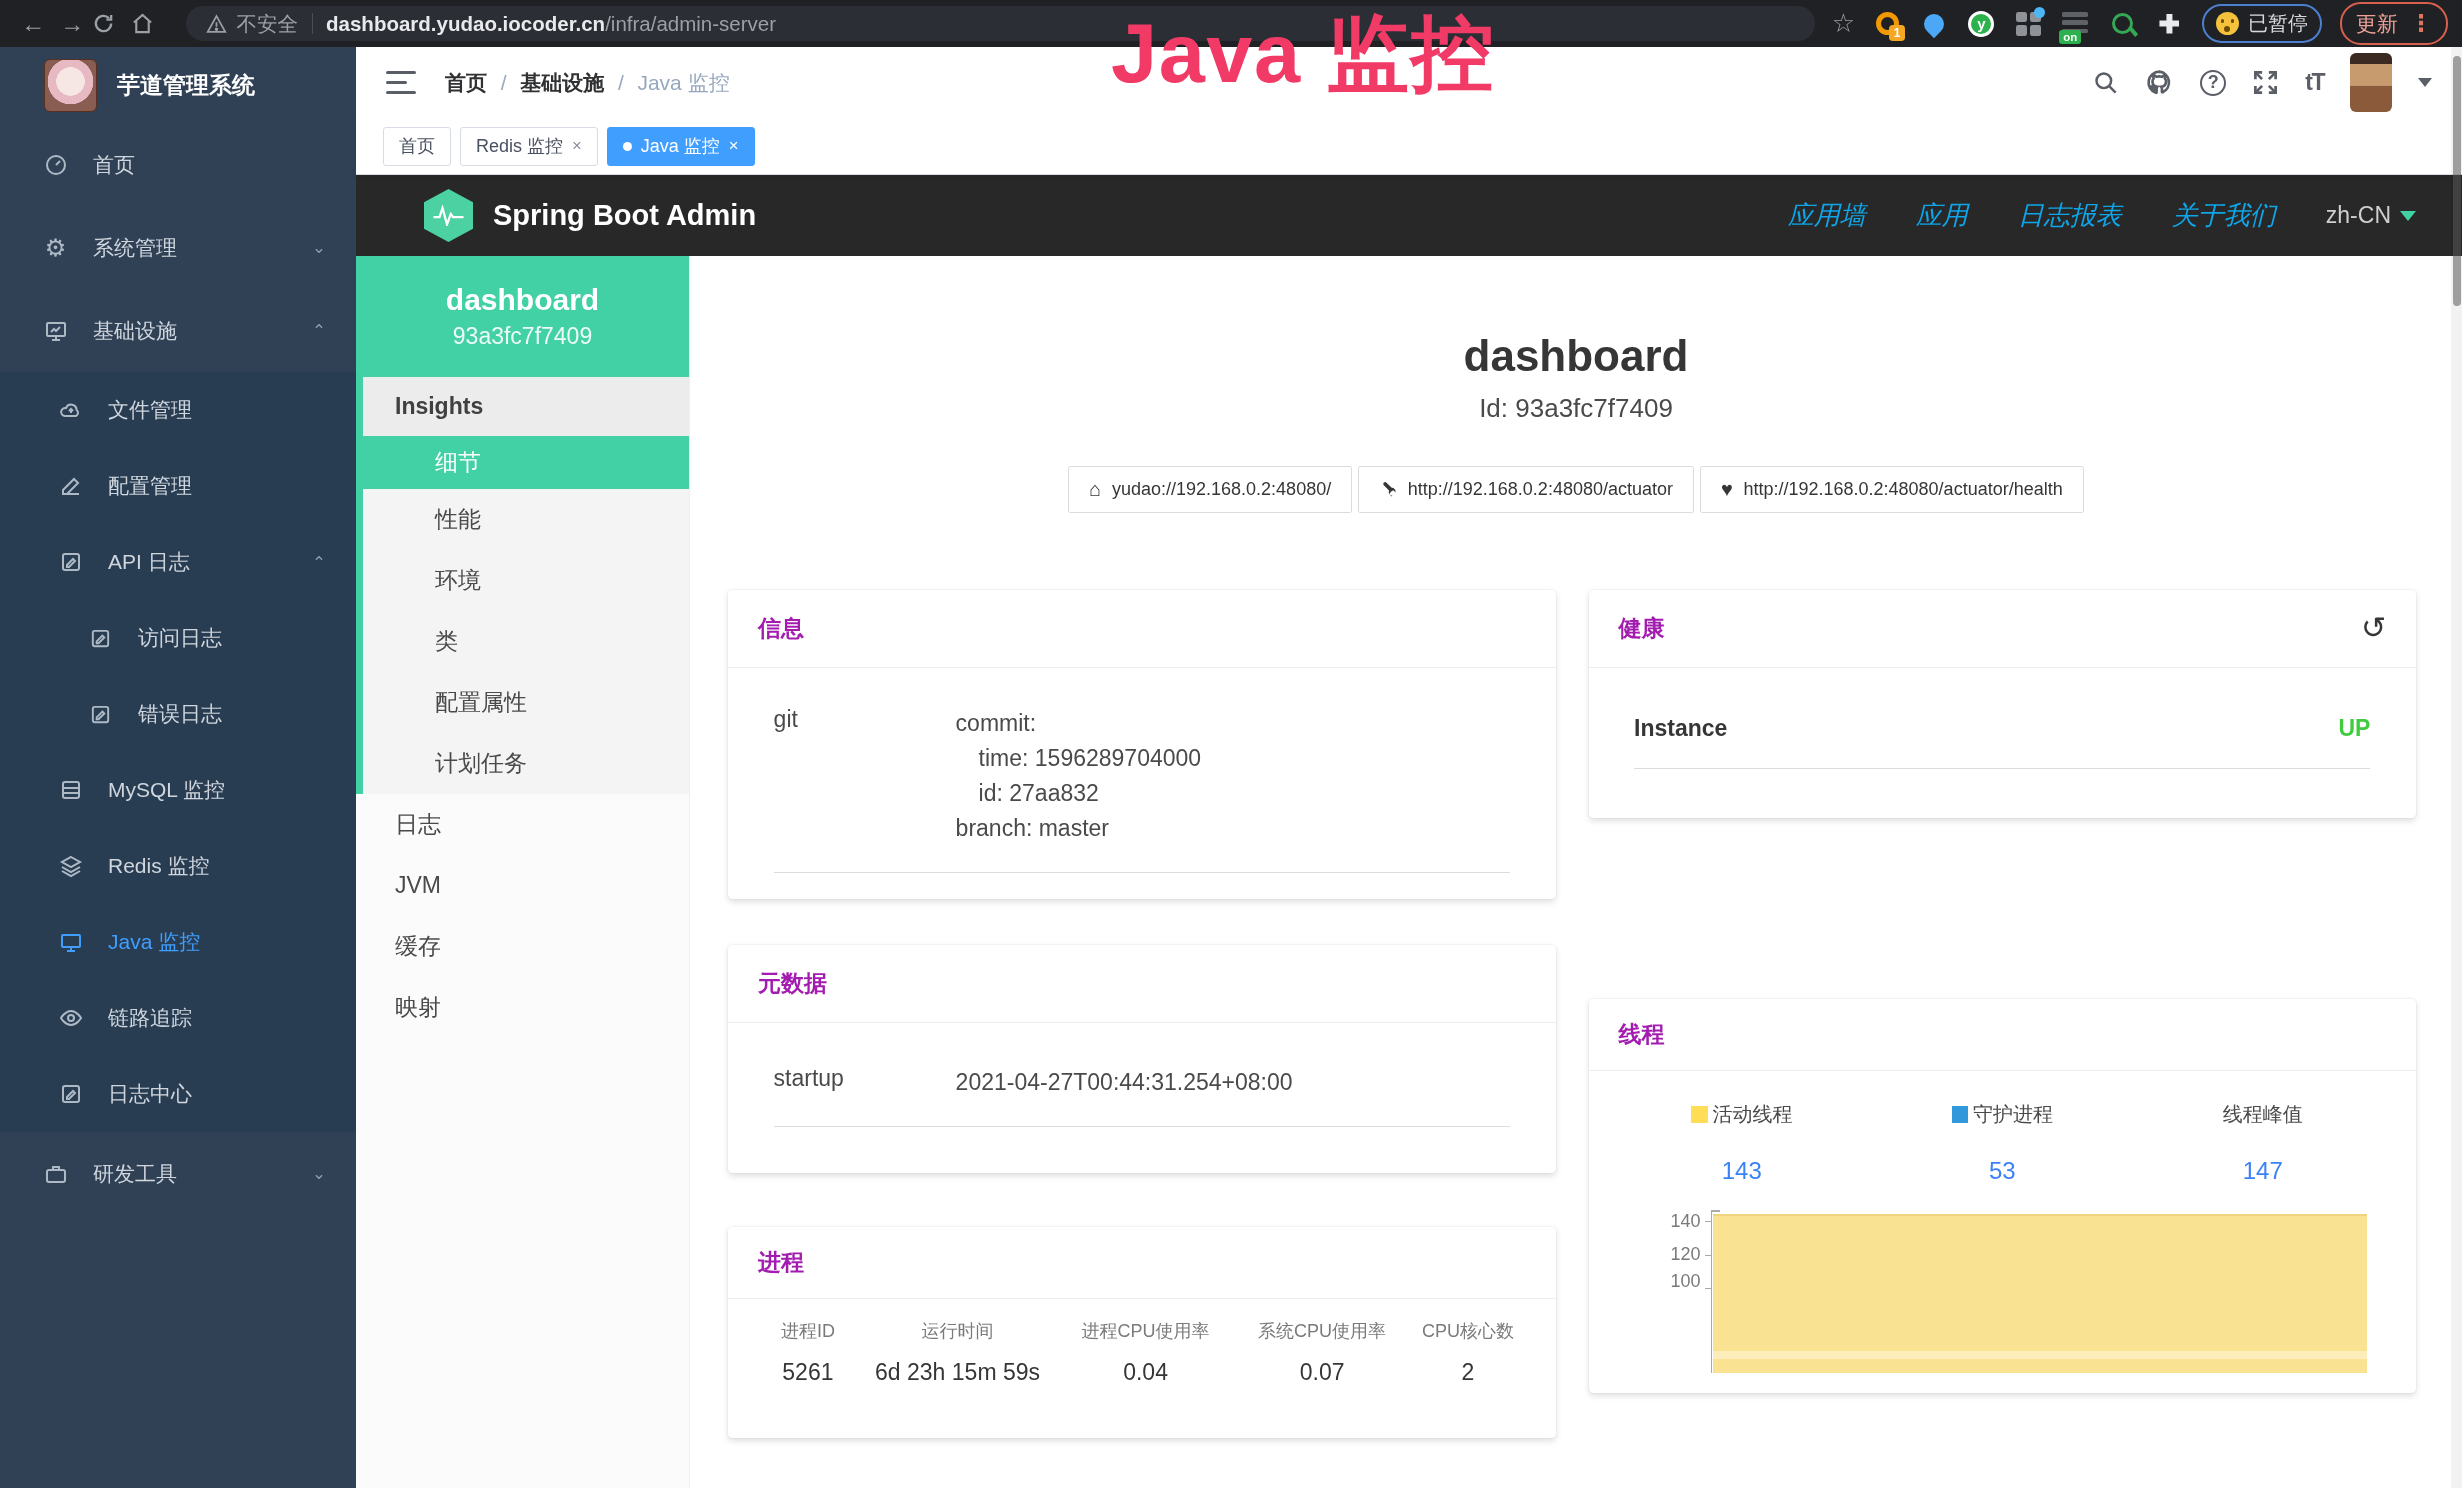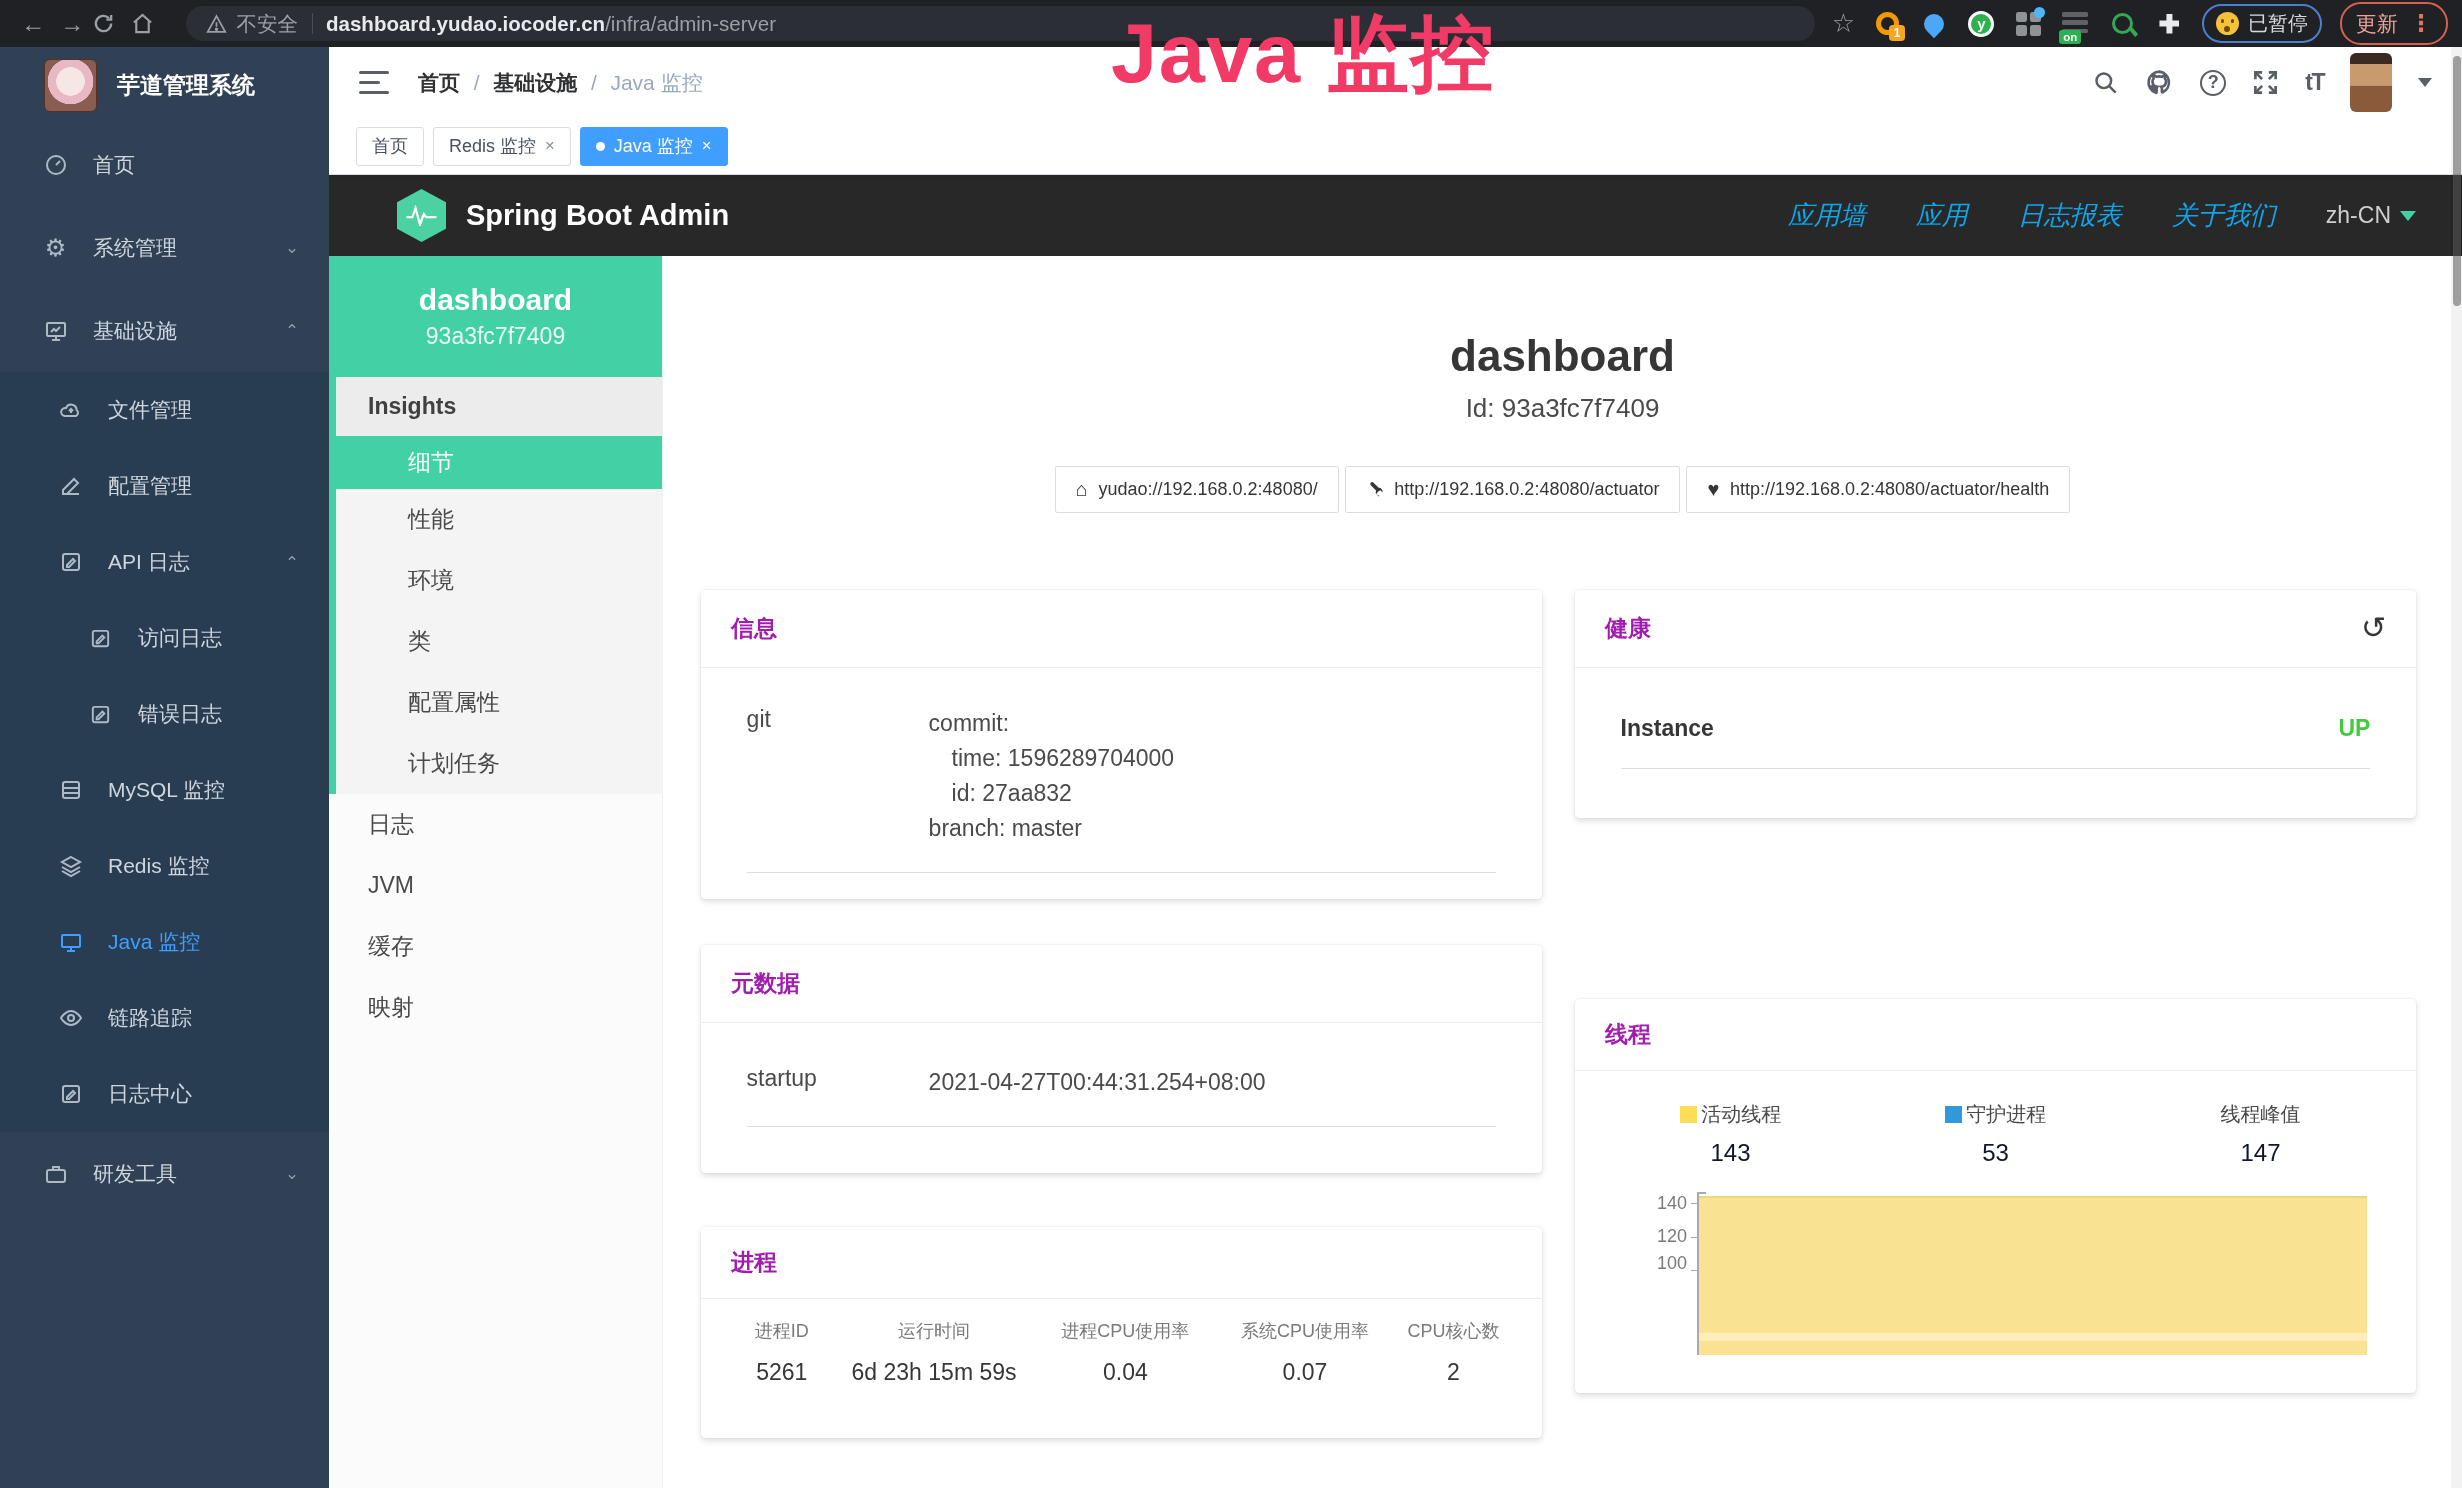--- a/index.html
+++ b/index.html
@@ -39,21 +39,21 @@
   .paused-label { color:#d7d9dd; font-size:20px; }
   .update-pill { display:flex; align-items:center; gap:12px; border:2.3px solid #d8604e; border-radius:21px; padding:5.3px 13.7px; }
   .update-label { color:#eca196; font-size:21px; }
   .kebab { color:#e0755f; font-size:23px; font-weight:bold; line-height:1; }
 
   
   .annotation { position:absolute; left:1111px; top:-10.6px; z-index:60; font-size:83px; line-height:129px; font-weight:bold; letter-spacing:1.5px; }
 
   
   .app { display:flex; height:1442px; }
-  .app-sidebar { width:329px; background:#304156; flex:none; color:#cfd6de; }
+  .app-sidebar { width:356px; background:#304156; flex:none; color:#cfd6de; }
   .logo-row { height:76px; display:flex; align-items:center; padding-left:44px; gap:20px; }
   .logo-img { width:53px; height:53px; border-radius:6px; background:
       radial-gradient(circle at 50% 42%, #f6e7e4 0 36%, #e7b9c2 37% 58%, #8a5d52 59% 100%); border:0.8px solid #57301f; }
   .app-title { color:#fff; font-size:23px; font-weight:bold; }
   .menu { list-style:none; }
   .mi { display:flex; align-items:center; height:83px; cursor:pointer; font-size:21px; color:#cfd6de; position:relative; }
   .mi .ic { width:27px; margin-left:42px; margin-right:24px; display:inline-flex; justify-content:center; color:#aeb9c6; font-size:24px; }
   .submenu { background:#293d52; }
   .submenu .mi { height:76px; }
   .submenu .mi .ic { margin-left:57px; }
@@ -143,21 +143,21 @@
   .ptable th { font-size:18px; color:#7a7a7a; font-weight:normal; text-align:center; padding-bottom:16.7px; }
   .ptable td { font-size:23px; color:#363636; text-align:center; }
   .card.threads { height:394px; margin-top:181px; }
   .card.threads .card-head { padding:20px 30px; }
   .card.threads .card-body { padding:30px 23px 0 23px; }
   .legend { display:grid; grid-template-columns:1fr 1fr 1fr; text-align:center; }
   .leg-lab { font-size:20px; color:#4a4a4a; display:inline-flex; align-items:center; gap:4.6px; }
   .leg-sq { width:16.7px; height:16.7px; display:inline-block; }
   .leg-sq.c0 { background:#ffdd57; }
   .leg-sq.c1 { background:#3298dc; }
-  .leg-val { font-size:24px; color:#0f172a; margin-top:11px; }
+  .leg-val { font-size:24px; color:#3b82f6; margin-top:29px; }
   .chartbox { position:relative; margin-top:21px; height:137px; }
   .ylab { position:absolute; left:0; width:89px; text-align:right; font-size:18px; color:#7a7a7a; line-height:18px; }
   .yaxis { position:absolute; left:99px; top:4.6px; bottom:-30px; width:1.5px; background:#aaa; }
   .yaxis::before { content:""; position:absolute; left:0; top:0; width:9px; height:1.5px; background:#aaa; }
   .ytick { position:absolute; left:93px; width:7.6px; height:1.5px; background:#aaa; }
   .area { position:absolute; left:101px; right:26px; top:8.3px; bottom:-30px; background:#f9e291; border-top:2.3px solid #eed47f; }
   .area::after { content:""; position:absolute; left:0; right:0; bottom:13.7px; height:7.6px; background:#fcedba; }
 
   .page-scroll { position:absolute; right:0; top:47px; bottom:0; width:10.6px; background:rgba(0,0,0,.05); z-index:40; }
   .page-thumb { position:absolute; left:1.5px; right:1.5px; top:9px; height:250px; border-radius:4.6px; background:rgba(90,90,90,.55); }

